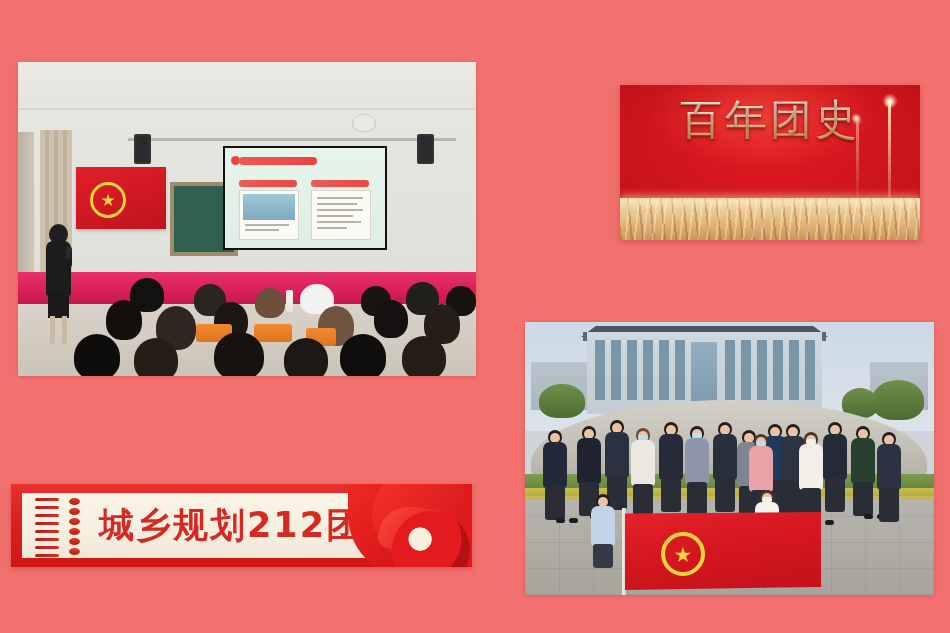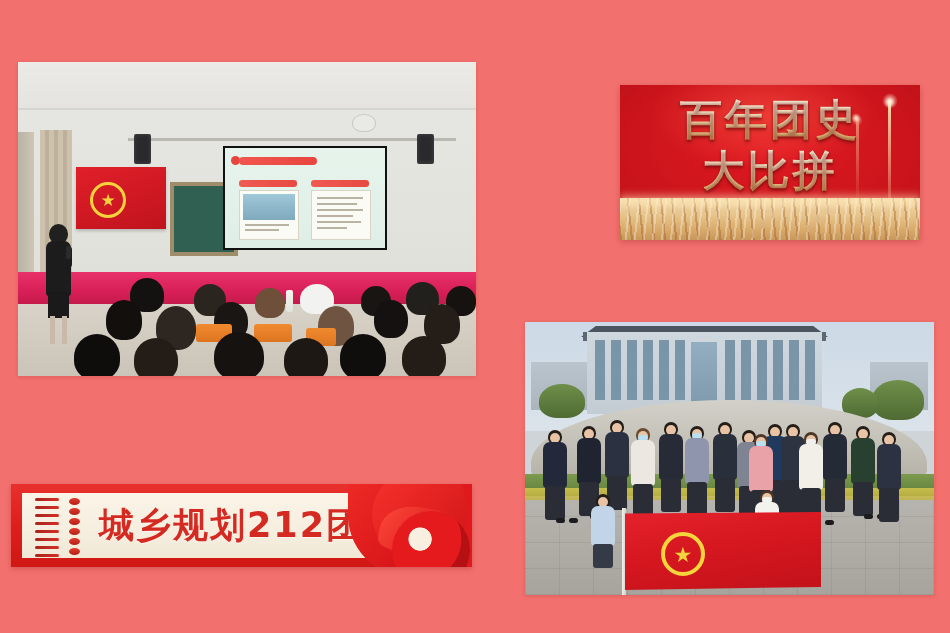--- a/index.html
+++ b/index.html
@@ -91,21 +91,21 @@
     background:linear-gradient(180deg,rgba(255,228,180,.95),rgba(255,210,150,.12));
     filter:blur(.4px);}
   #banner-hero .vray:after{content:"";position:absolute;left:-4px;top:-4px;
     width:11px;height:11px;border-radius:50%;
     background:radial-gradient(circle,rgba(255,240,205,.95),rgba(255,220,160,0) 70%);}
   #banner-hero .spark{position:absolute;border-radius:50%;
     background:radial-gradient(circle,rgba(255,246,220,.95),rgba(255,225,170,0) 70%);}
   .hero-text{position:absolute;left:0;right:0;top:12px;text-align:center;z-index:4;}
   .hero-line{
     font-family:"DejaVu Sans","Liberation Sans",sans-serif;
-    font-weight:700;
+    font-weight:400;
     letter-spacing:3px;
     line-height:1.08;
     background:linear-gradient(180deg,#fdf4e0 0%,#f7e6c4 38%,#e8c78c 72%,#d9ad66 100%);
     -webkit-background-clip:text;background-clip:text;color:transparent;
     text-shadow:0 2px 3px rgba(90,5,5,.40);
     filter:drop-shadow(0 1px 1px rgba(120,15,10,.5));
   }
   .hero-line.l1{font-size:42px;}
   .hero-line.l2{font-size:42px;margin-top:6px;}
   #banner-hero .stage{position:absolute;left:0;right:0;bottom:0;height:42px;z-index:3;
@@ -297,21 +297,20 @@
 
   <div id="banner-hero">
     <div class="glow"></div>
     <div class="vray" style="left:268px"></div>
     <div class="vray" style="left:236px;top:34px;height:78px;opacity:.55"></div>
     <div class="spark" style="left:262px;top:8px;width:16px;height:16px"></div>
     <div class="spark" style="left:231px;top:28px;width:10px;height:10px"></div>
 
     <div class="hero-text">
       <div class="hero-line l1">百年团史</div>
-      <div class="hero-line l2">大比拼</div>
     </div>
 
     <div class="stage"></div>
   </div>
 
   <div class="photo" id="photo-group">
     <div class="grp-sky"></div>
 
     <div class="grp-side" style="left:6px"></div>
     <div class="grp-side" style="right:6px"></div>

